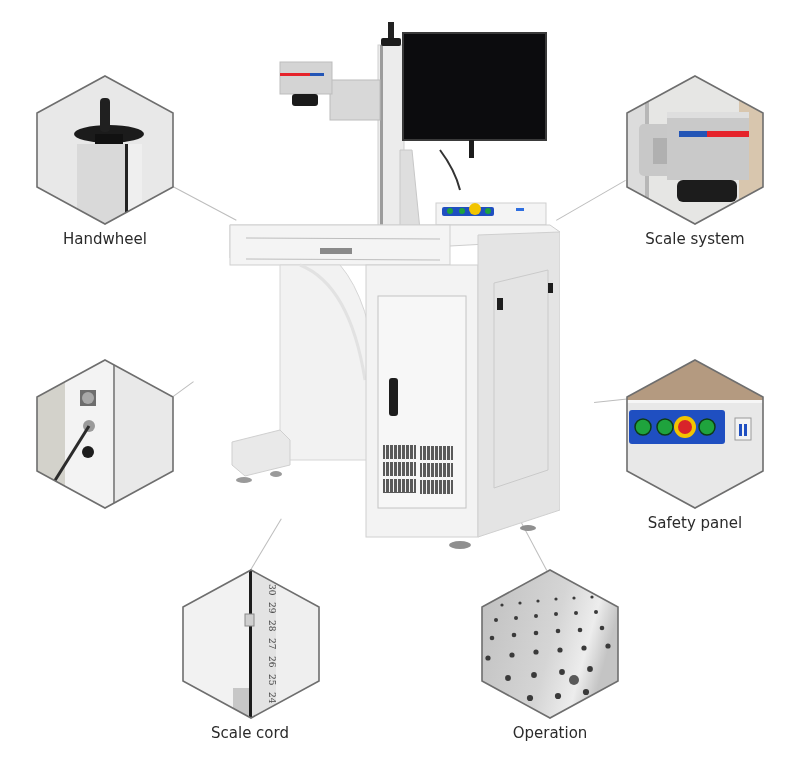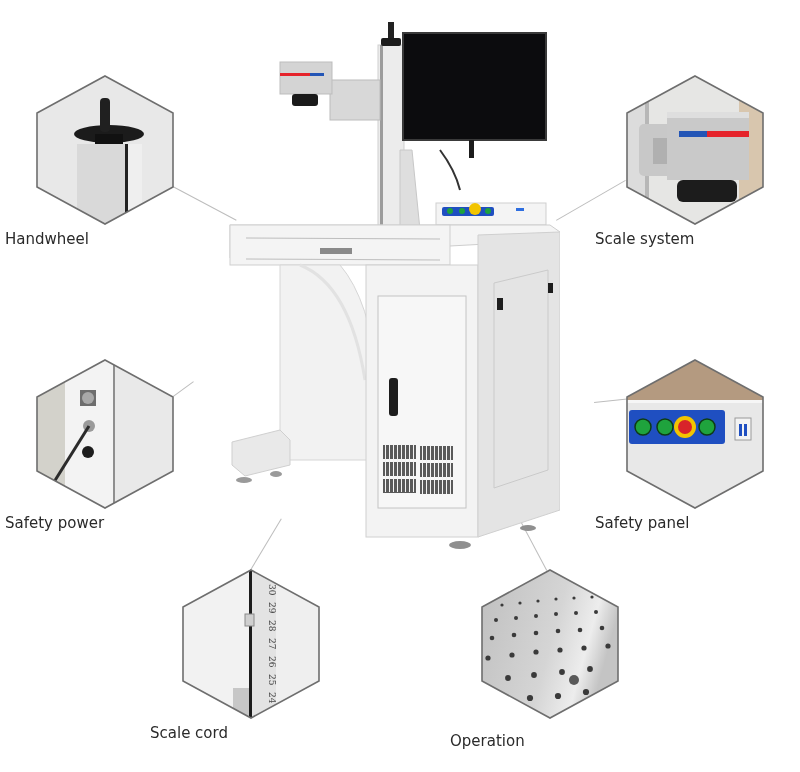--- a/index.html
+++ b/index.html
@@ -1,19 +1,19 @@
 <!DOCTYPE html>
 <html><head>
 <meta charset="utf-8">
 <style>
   html,body{margin:0;padding:0;background:#ffffff;}
   body{width:800px;height:772px;position:relative;overflow:hidden;font-family:"DejaVu Sans","Liberation Sans",sans-serif;}
   .hex{position:absolute;width:136px;height:148px;}
   .hex svg{position:absolute;left:0;top:0;width:136px;height:148px;overflow:visible;}
-  .label{position:absolute;font-size:15px;color:#2a2a2a;line-height:19px;width:200px;}
+  .label{position:absolute;font-size:15px;color:#2a2a2a;text-align:center;line-height:19px;width:200px;}
   .line{position:absolute;height:1px;background:#bdbdbd;transform-origin:0 0;}
   .machine{position:absolute;left:220px;top:15px;width:340px;height:540px;}
 </style>
 </head>
 <body>
 
 <div class="line" style="left:173px;top:186px;width:72px;transform:rotate(28deg);"></div>
 <div class="line" style="left:556px;top:220px;width:80px;transform:rotate(-30deg);"></div>
 <div class="line" style="left:173px;top:396px;width:25px;transform:rotate(-36deg);"></div>
 <div class="line" style="left:594px;top:402px;width:38px;transform:rotate(-6deg);"></div>
@@ -82,21 +82,20 @@
       <rect x="43" y="30" width="16" height="16" fill="#6d6d6d"></rect>
       <circle cx="51" cy="38" r="6" fill="#a8a8a8"></circle>
       <circle cx="52" cy="66" r="6" fill="#9a9a9a"></circle>
       <line x1="52" y1="66" x2="12" y2="130" stroke="#2b2b2b" stroke-width="3"></line>
       <circle cx="51" cy="92" r="6" fill="#1d1d1d"></circle>
     </g>
     <polygon points="68,0 136,37 136,111 68,148 0,111 0,37" fill="none" stroke="#6e6e6e" stroke-width="1.6"></polygon>
   </svg>
 </div>
 <div class="label" style="left:5px;top:514px;">
-  <div>Safety power</div>
 </div>
 
 <div class="hex" style="left:627px;top:360px;">
   <svg viewBox="0 0 136 148">
     <defs>
         <clipPath id="c4">
           <polygon points="68,0 136,37 136,111 68,148 0,111 0,37"></polygon>
         </clipPath>
       </defs>
     <g clip-path="url(#c4)">
@@ -195,21 +194,21 @@
         <circle cx="48" cy="128" r="3.1"></circle>
           <circle cx="76" cy="126" r="3.1"></circle>
           <circle cx="104" cy="122" r="3.1"></circle>
         <circle cx="40" cy="144" r="3.2"></circle>
       </g>
       <circle cx="92" cy="110" r="5" fill="#5a5a5a"></circle>
     </g>
     <polygon points="68,0 136,37 136,111 68,148 0,111 0,37" fill="none" stroke="#6e6e6e" stroke-width="1.6"></polygon>
   </svg>
 </div>
-<div class="label" style="left:450px;top:724px;margin-top:8px;">
+<div class="label" style="left:450px;top:724px;">
   <div>Operation</div>
 </div>
 
 <div class="machine">
   <svg width="340" height="540" viewBox="220 15 340 540">
 
     <rect x="378" y="45" width="26" height="190" fill="#ececec" stroke="#cfcfcf"></rect>
     <rect x="380" y="45" width="3" height="190" fill="#9c9c9c"></rect>
     <rect x="388" y="22" width="6" height="20" fill="#222"></rect>
     <rect x="381" y="38" width="20" height="8" rx="2" fill="#1c1c1c"></rect>

